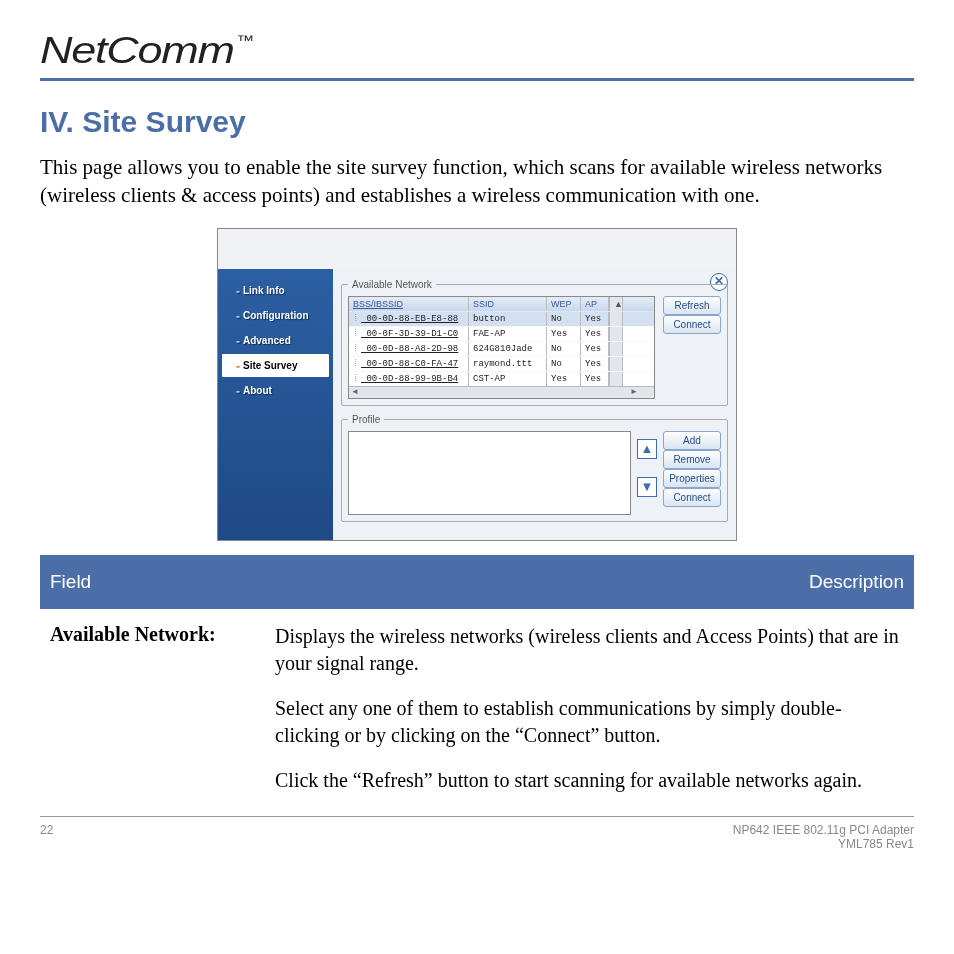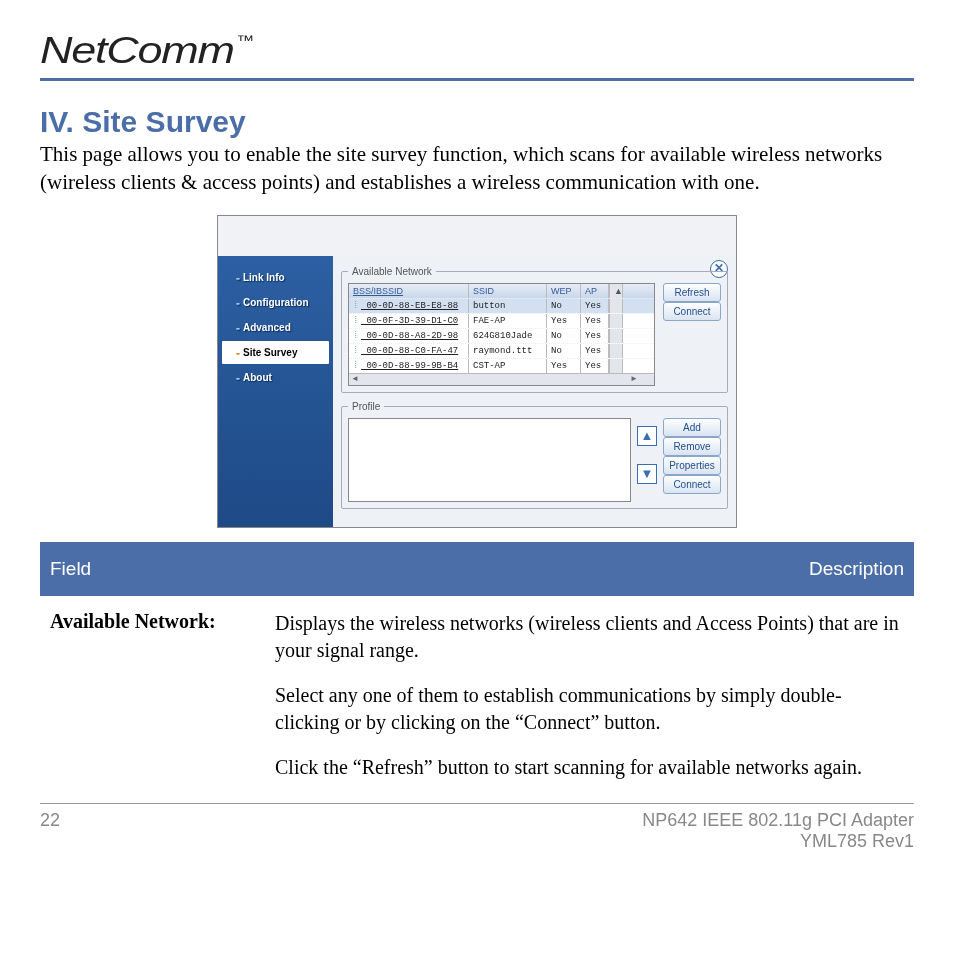--- a/index.html
+++ b/index.html
@@ -27,21 +27,21 @@
     height: 3px;
     background: #4b6ea9;
     margin-top: 6px;
     margin-bottom: 24px;
   }
   h1.section-title {
     font-family: 'Trebuchet MS', 'Segoe UI', Arial, sans-serif;
     color: #4b6ea9;
     font-size: 30px;
     font-weight: bold;
-    margin-bottom: 1px;
+    margin-bottom: 14px;
   }
   .intro {
     font-size: 21px;
     line-height: 1.35;
     margin-bottom: 18px;
   }
   
   .shot-wrap { text-align: center; margin-bottom: 14px; }
   .shot {
     display: inline-block;
@@ -185,21 +185,21 @@
   .fd-row .col2 { flex: 1; font-size: 20px; line-height: 1.35; }
   .fd-row .col2 p { margin-bottom: 18px; }
   .footer-line { border-top: 1px solid #999; margin-top: 4px; }
   .footer {
     display: flex;
     justify-content: space-between;
     align-items: flex-start;
     padding-top: 6px;
     font-family: 'Trebuchet MS', Arial, sans-serif;
     color: #888;
-    font-size: 18px;
+    font-size: 12px;
   }
   .footer .right { text-align: right; }
 </style>
 </head>
 <body>
 
 
 
 <div class="logo">
   <span>NetComm</span><sup>™</sup>

